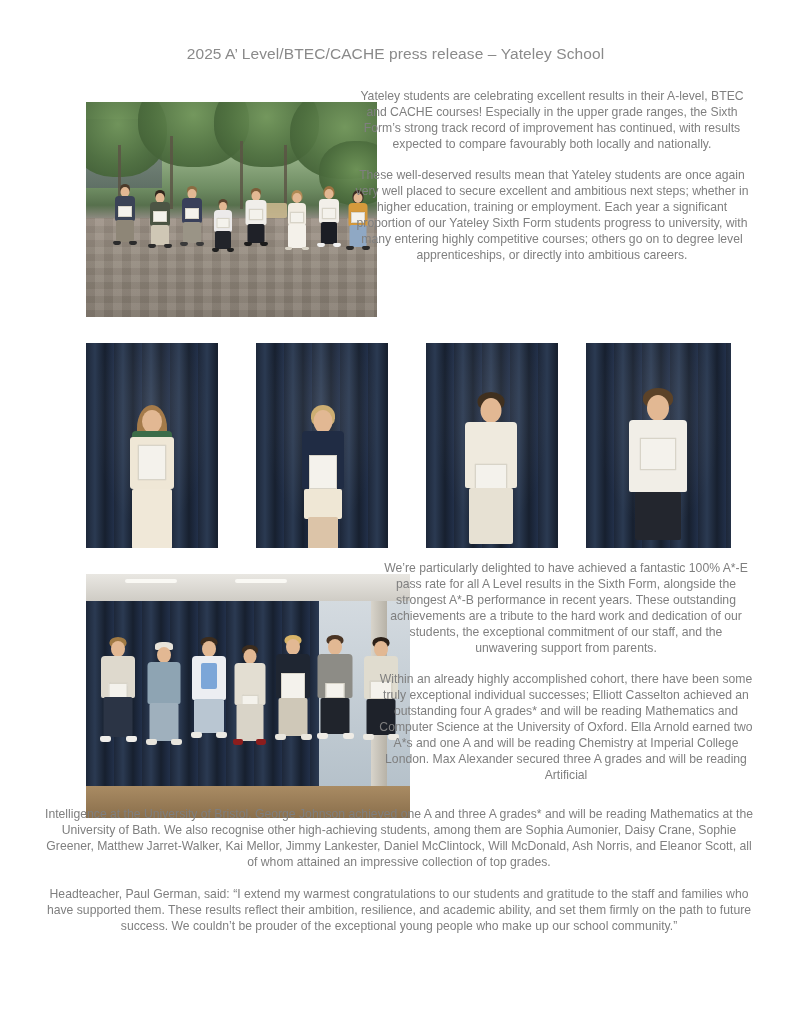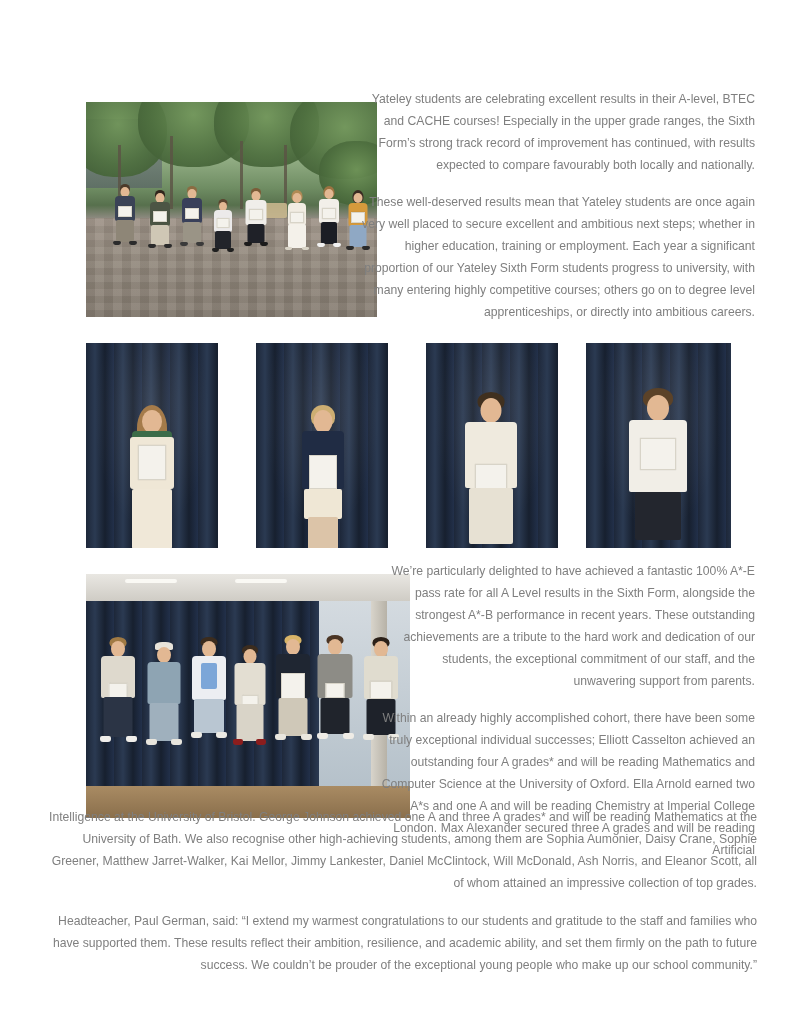--- a/index.html
+++ b/index.html
@@ -33,24 +33,24 @@
     line-height: 22px;
     color: #8a8a8a;
     letter-spacing: 0.1px;
     font-weight: normal;
     margin: 0;
   }
 
   
   .para {
     font-size: 12.2px;
-    line-height: 22px;
+    line-height: 16px;
     color: #7f7f7f;
     margin: 0;
-    text-align: right;
+    text-align: center;
   }
 
   .col-right-top {
     position: absolute;
     left: 349px;
     top: 88px;
     width: 406px;
   }
   .col-right-top .para + .para { margin-top: 15px; }
 
@@ -231,20 +231,21 @@
     overflow: hidden;
     clip: rect(0 0 0 0);
     white-space: nowrap;
   }
 </style>
 </head>
 <body>
 
 <div class="page">
 
+  <h1 class="doc-title">2025 A’ Level/BTEC/CACHE press release – Yateley School</h1>
 
   <figure class="photo" id="photo-outdoor-group">
     <div class="scene-outdoor">
       <div class="building" style="left:0; top:8%; width:26%; height:32%;"></div>
       <div class="tree" style="left:-6%; top:-10%; width:34%; height:45%;"></div>
       <div class="tree" style="left:18%; top:-14%; width:38%; height:44%;"></div>
       <div class="tree" style="left:44%; top:-12%; width:36%; height:42%;"></div>
       <div class="tree" style="left:70%; top:-8%; width:38%; height:44%;"></div>
       <div class="tree" style="left:80%; top:18%; width:26%; height:30%; border-radius:45%;"></div>
       <div class="trunk" style="left:11%; top:20%; width:3px; height:30%;"></div>

